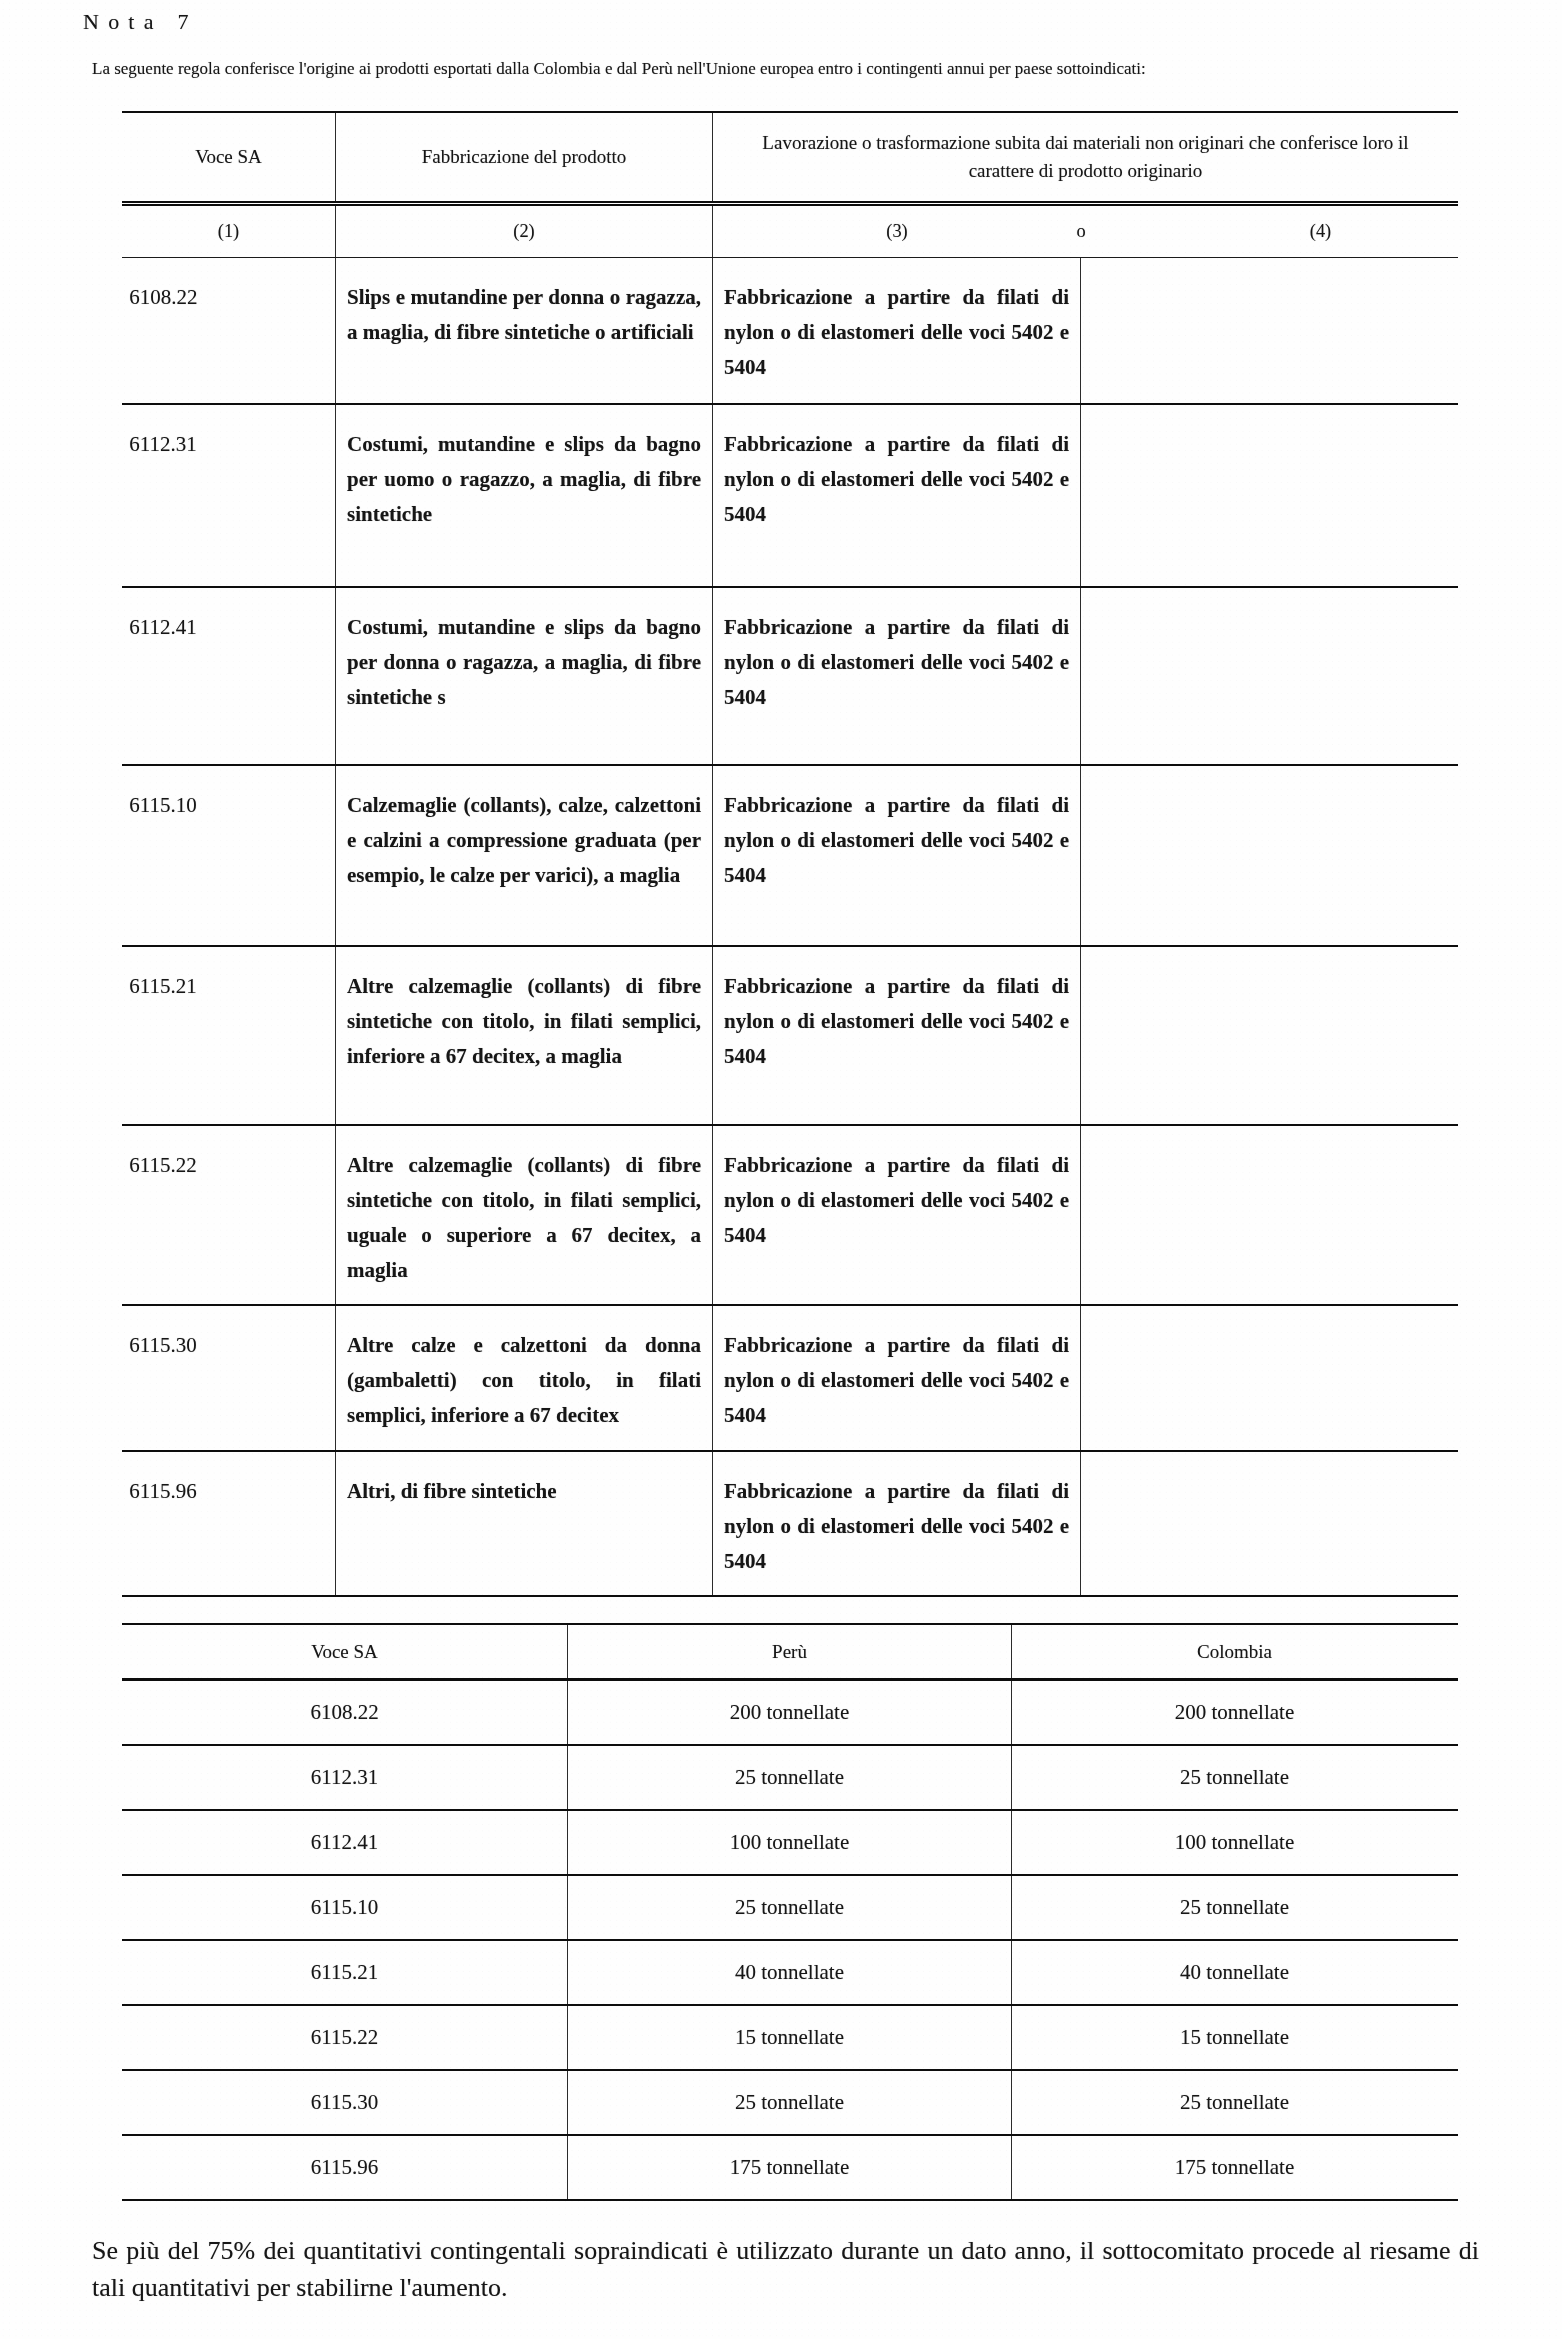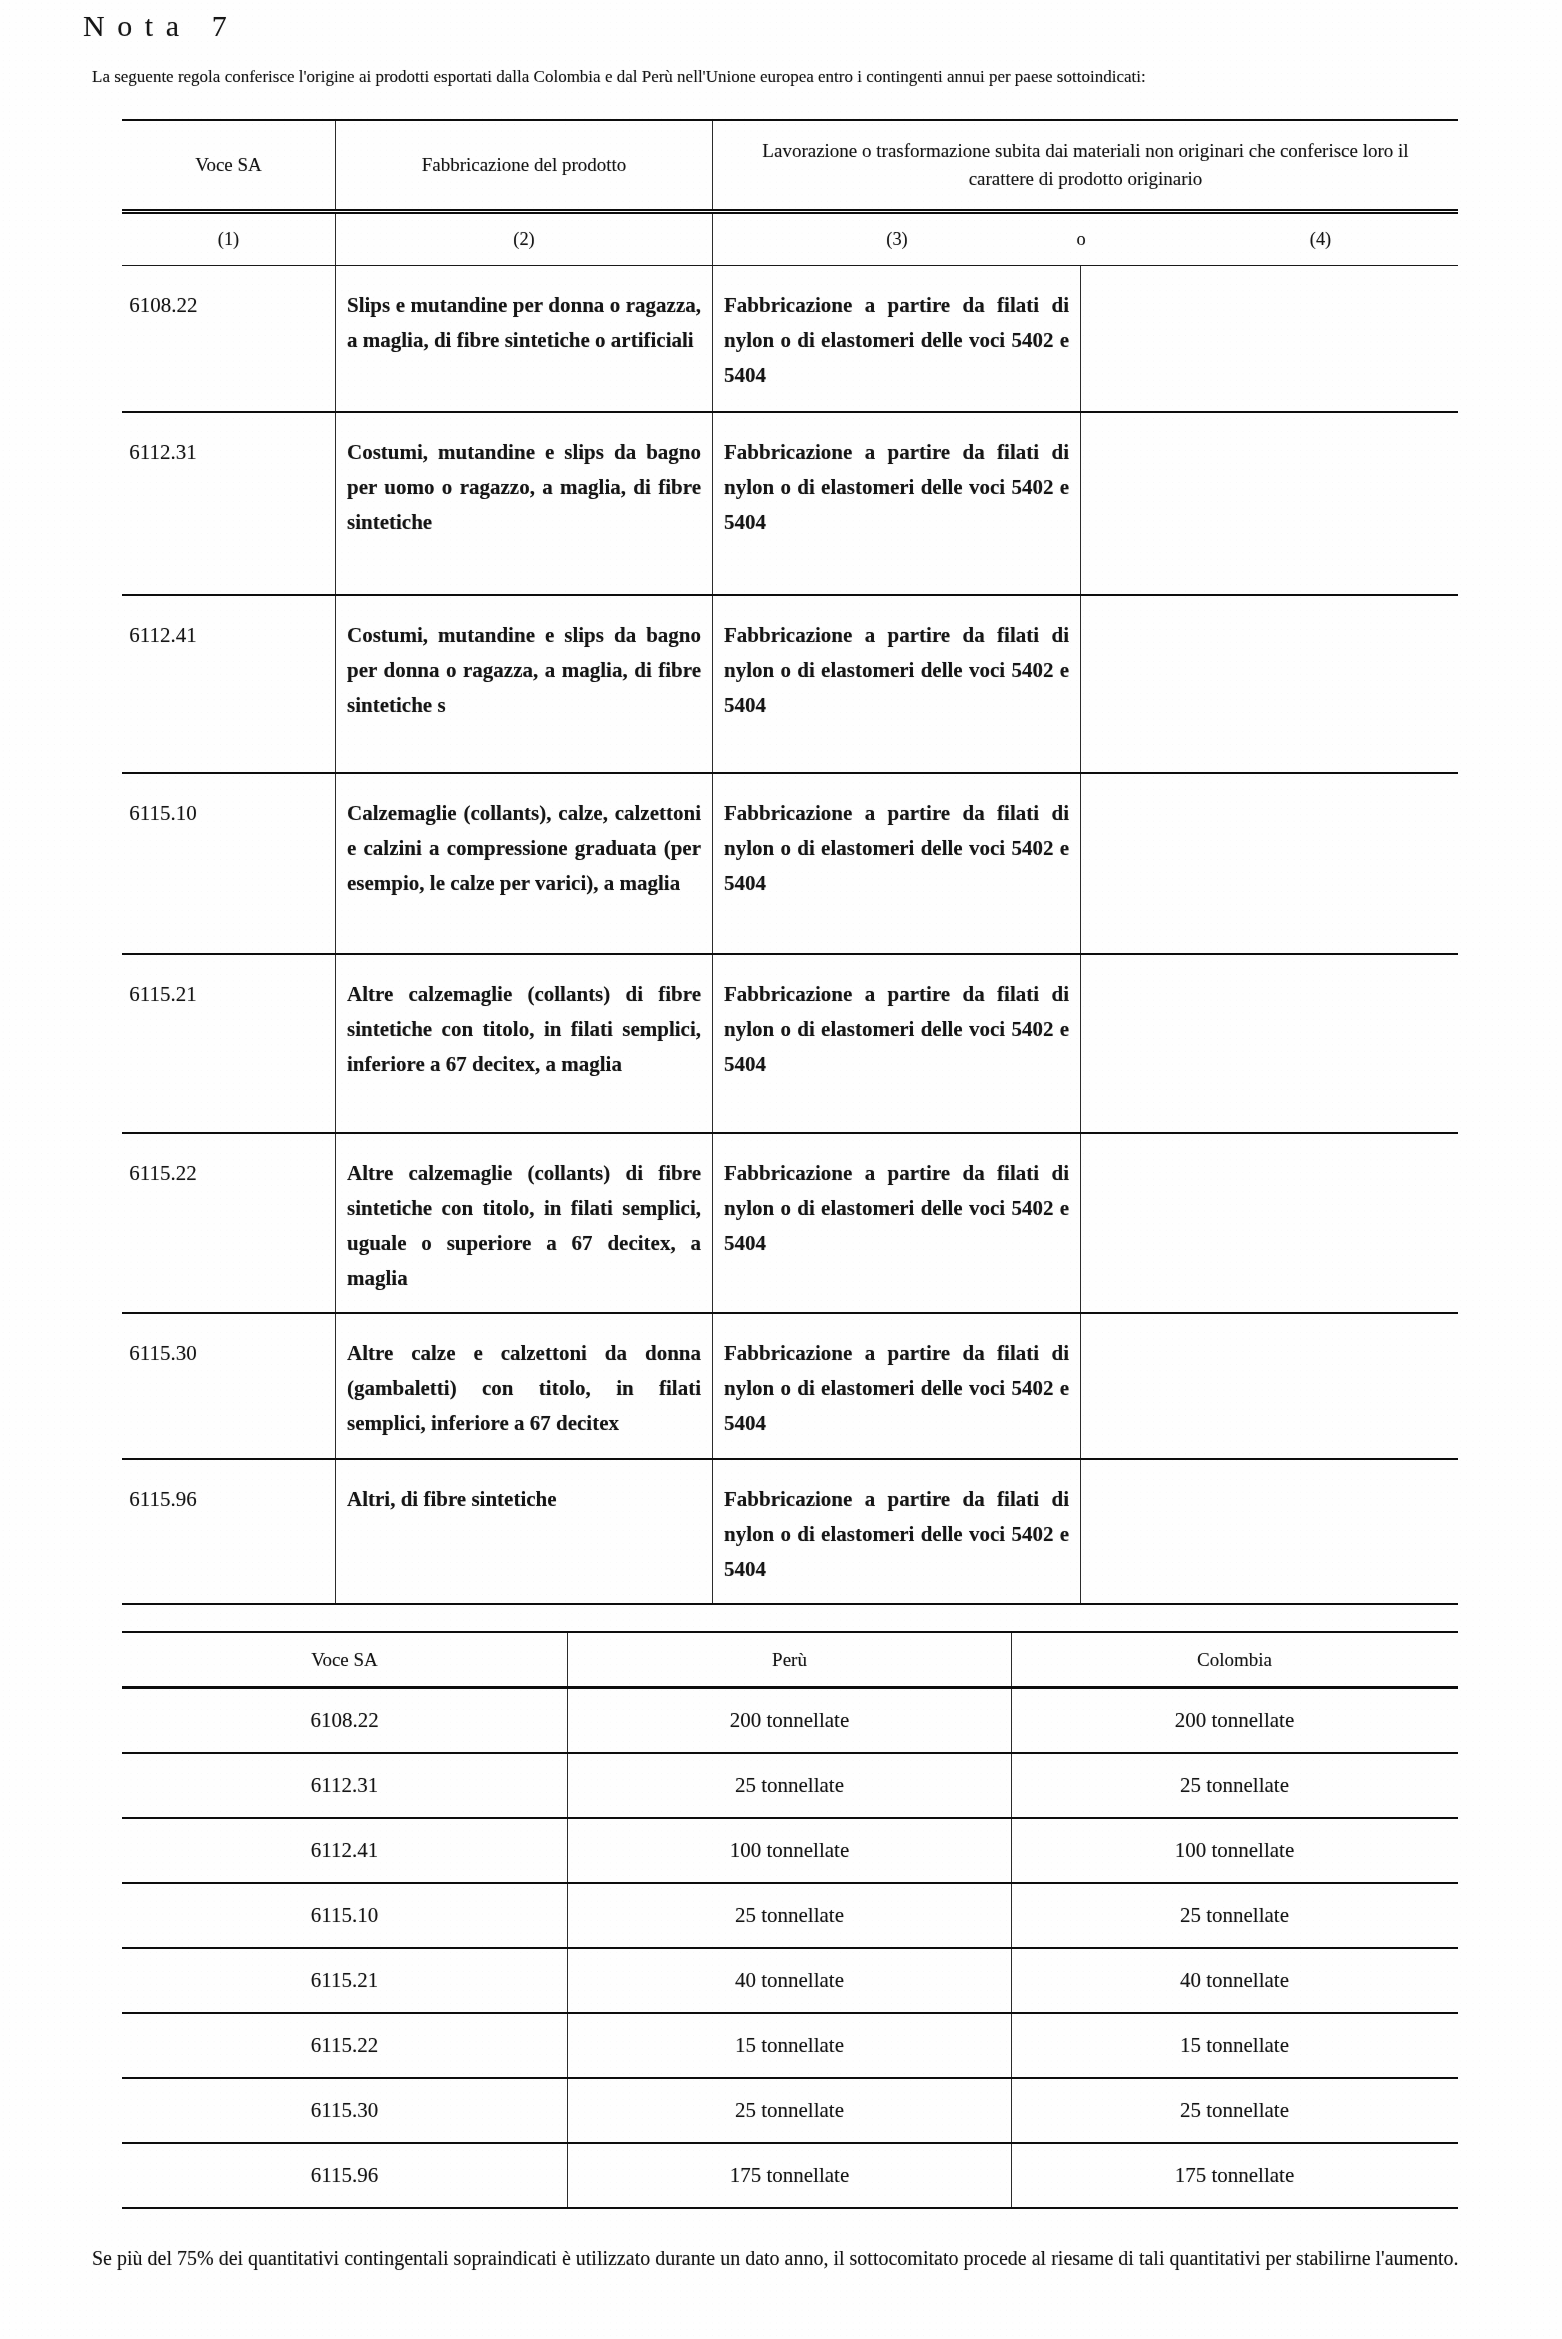--- a/index.html
+++ b/index.html
@@ -11,21 +11,21 @@
     background-size: 6.4px 6.4px;
     font-family: "Liberation Serif", "DejaVu Serif", serif;
     color: #161616;
     -webkit-font-smoothing: antialiased;
     overflow: hidden;
   }
   .page { padding-top: 9.2px; text-shadow: 0 0 0.9px rgba(25,25,25,0.35); }
 
   .nota {
     margin-left: 83px;
-    font-size: 30px;
+    font-size: 22px;
     letter-spacing: 0.42em;
   }
   .intro {
     margin: 14.7px 84px 0 92px;
     font-size: 17px;
     line-height: 37px;
     text-align: justify;
   }
 
   
@@ -108,21 +108,21 @@
     display: flex; align-items: center; justify-content: center;
     box-sizing: border-box;
   }
   .t2-hrow > div { height: 53px; font-size: 19px; }
   .t2-row  > div { height: 63px; font-size: 21px; }
   .t2-hrow > div:nth-child(1), .t2-hrow > div:nth-child(2),
   .t2-row  > div:nth-child(1), .t2-row  > div:nth-child(2) { border-right: 0.9px solid #2b2b2b; }
 
   .footnote {
     margin: 31px 84px 8px 92px;
-    font-size: 20px;
+    font-size: 26px;
     line-height: 37px;
     text-align: justify;
   }
 </style>
 </head>
 <body>
 
 <div class="page">
 
   <div class="nota">Nota 7</div>

